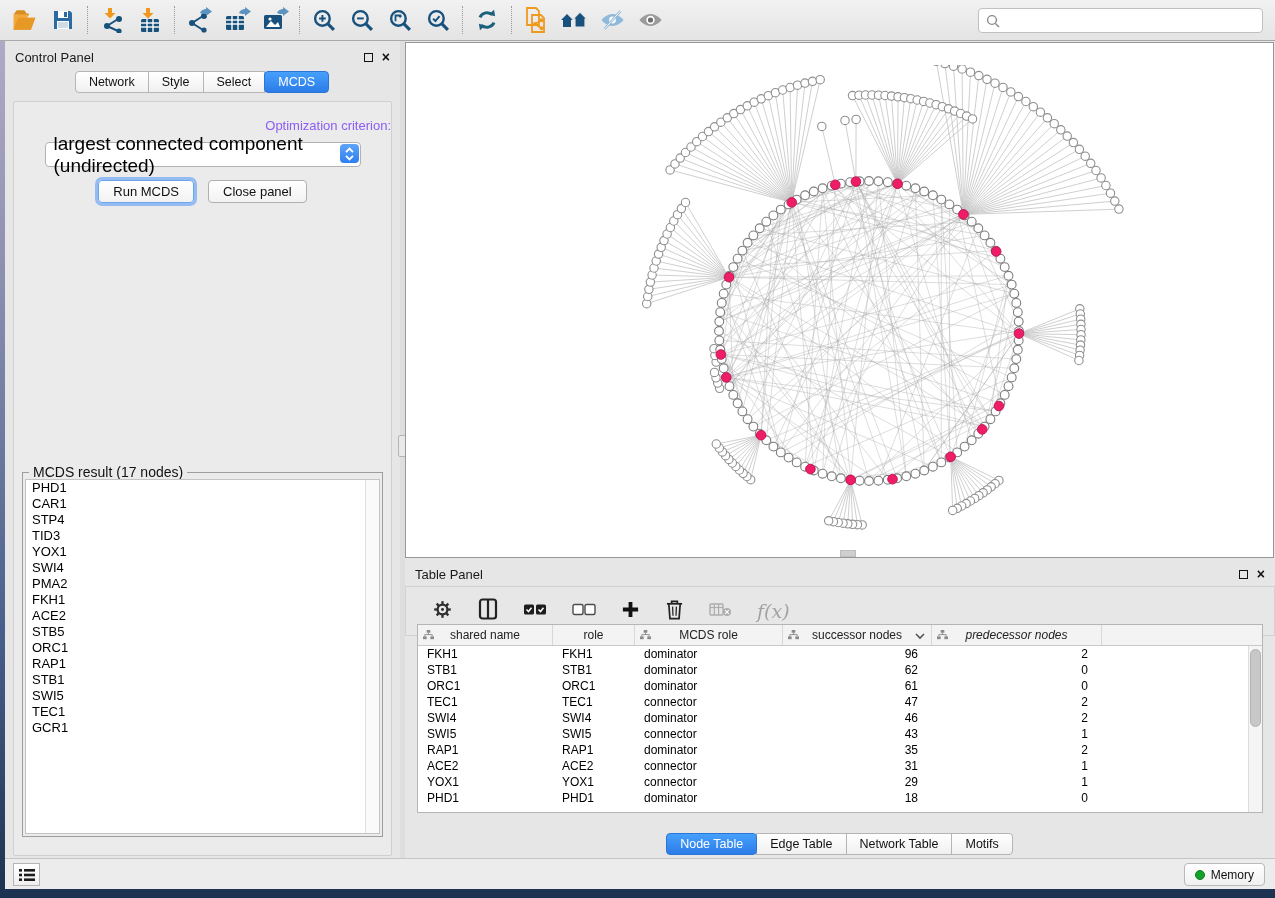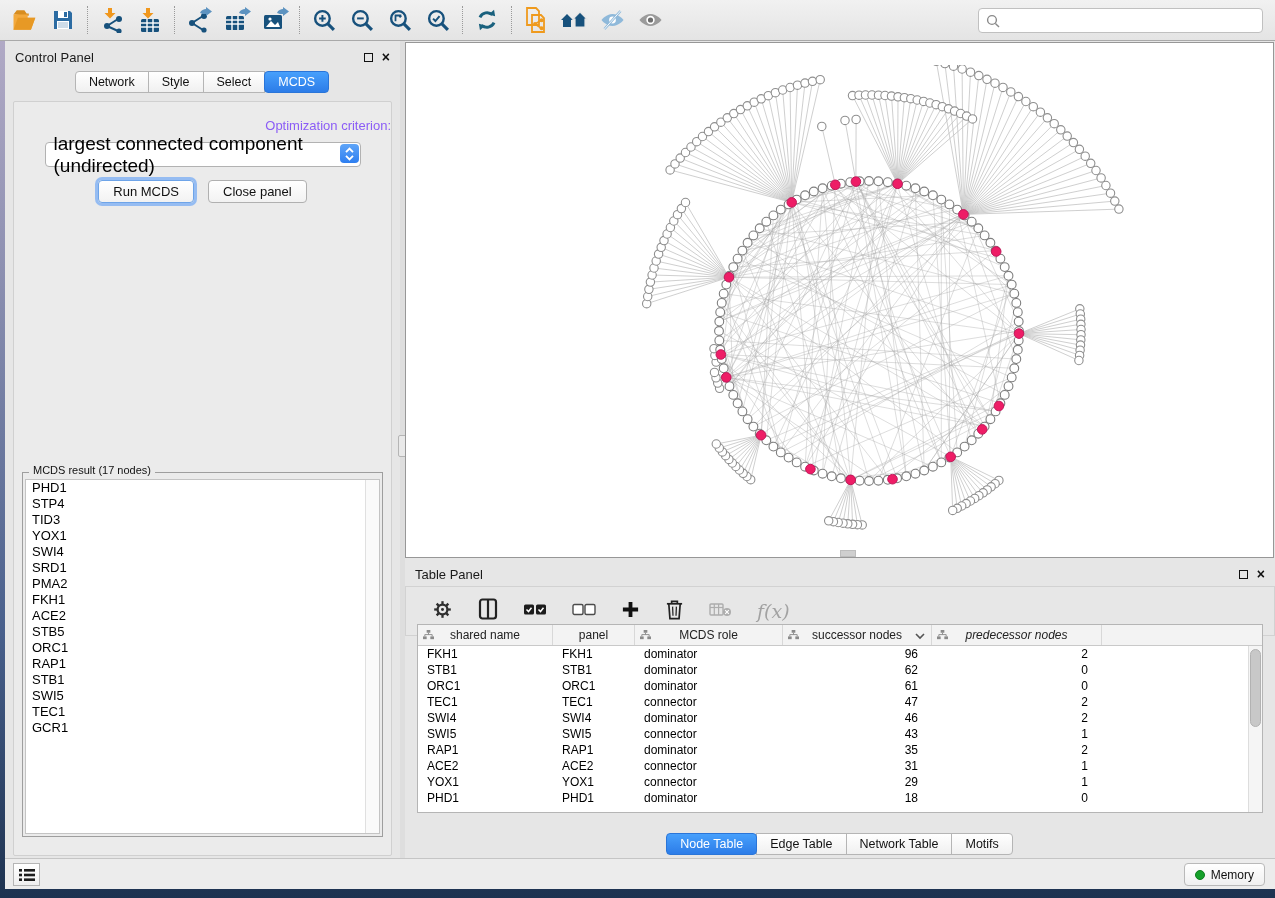--- a/index.html
+++ b/index.html
@@ -44,21 +44,21 @@
     border-radius:4px; background:linear-gradient(#5fa5f8,#2d7ef0);
     display:flex; flex-direction:column; align-items:center; justify-content:center; }
   .select .stepper svg { display:block; }
   .btn-row { display:flex; justify-content:center; gap:14px; margin-top:13px; }
   .pbtn { background:linear-gradient(#ffffff,#f2f2f2); border:1px solid #b0b0b0;
     border-radius:4px; font-size:13px; padding:3px 14px; color:#111; }
   .pbtn.focused { box-shadow:0 0 0 3px rgba(92,156,246,.6); border-color:#6ea4e8; }
   .groupbox { position:absolute; left:8px; right:8px; top:370px; bottom:18px;
     border:1px solid #9e9e9e; }
   .groupbox .legend { position:absolute; left:6px; top:-9px; background:#ebebeb;
-    padding:0 4px; font-size:11px; color:#111; }
+    padding:0 4px; font-size:14px; color:#111; }
   .result-list { position:absolute; left:2px; right:2px; top:6px; bottom:2px;
     background:#fff; border:1px solid #c4c4c4; overflow:hidden; }
   .result-scroll { position:absolute; right:0; top:0; bottom:0; width:14px;
     background:#fafafa; border-left:1px solid #e0e0e0; }
   .result-item { font-size:13px; line-height:16px; padding-left:6px; color:#000; }
   
   .vdivider { position:absolute; left:395px; top:0; width:5px; bottom:31px; background:#dedede; }
   .vhandle { position:absolute; left:-2px; top:394px; width:9px; height:22px;
     background:#e9e9e9; border:1px solid #b5b5b5; border-radius:2px; }
   
@@ -303,25 +303,25 @@
       </div>
       <div class="btn-row">
         <button class="pbtn focused">Run MCDS</button>
         <button class="pbtn">Close panel</button>
       </div>
       <div class="groupbox">
         <span class="legend">MCDS result (17 nodes)</span>
         <div class="result-list">
           <div>
               <div class="result-item">PHD1</div>
+              <div class="result-item">CAR1</div>
               <div class="result-item">STP4</div>
               <div class="result-item">TID3</div>
               <div class="result-item">YOX1</div>
               <div class="result-item">SWI4</div>
-              <div class="result-item">SRD1</div>
               <div class="result-item">PMA2</div>
               <div class="result-item">FKH1</div>
               <div class="result-item">ACE2</div>
               <div class="result-item">STB5</div>
               <div class="result-item">ORC1</div>
               <div class="result-item">RAP1</div>
               <div class="result-item">STB1</div>
               <div class="result-item">SWI5</div>
               <div class="result-item">TEC1</div>
               <div class="result-item">GCR1</div>
@@ -989,21 +989,21 @@
                 <g fill="#8a8a8a">
                   <rect x="4" y="0" width="4" height="3"></rect>
                   <rect x="0" y="7" width="4" height="3"></rect>
                   <rect x="8" y="7" width="4" height="3"></rect>
                 </g>
                 <path d="M6 3v2M2 7V5h8v2" stroke="#8a8a8a" fill="none"></path>
               </svg>
               <span>shared name</span>
             </div>
             <div class="th" style="width: 82px;">
-              <span>panel</span>
+              <span>role</span>
             </div>
             <div class="th" style="width: 148px;">
               <svg class="hicon" width="11" height="11" viewBox="0 0 12 12">
                 <g fill="#8a8a8a">
                   <rect x="4" y="0" width="4" height="3"></rect>
                   <rect x="0" y="7" width="4" height="3"></rect>
                   <rect x="8" y="7" width="4" height="3"></rect>
                 </g>
                 <path d="M6 3v2M2 7V5h8v2" stroke="#8a8a8a" fill="none"></path>
               </svg>

